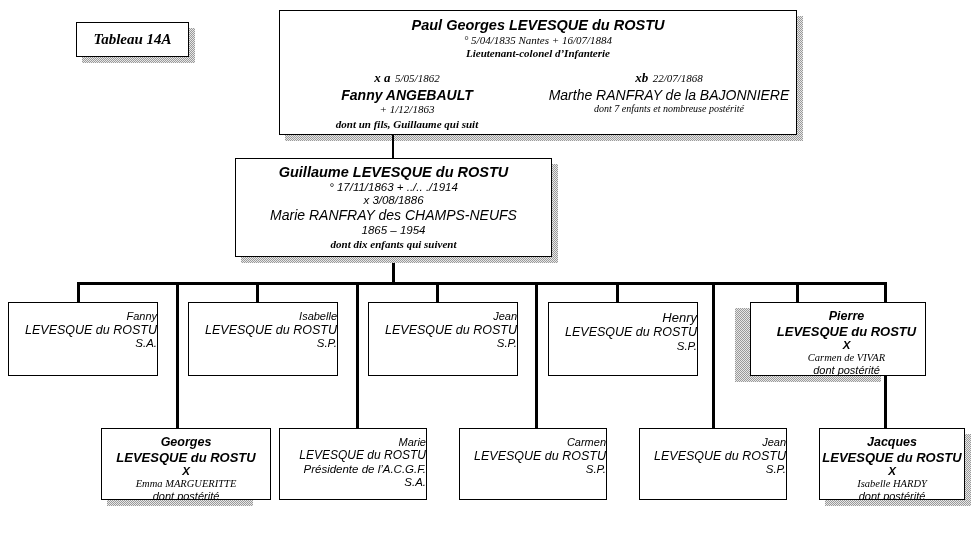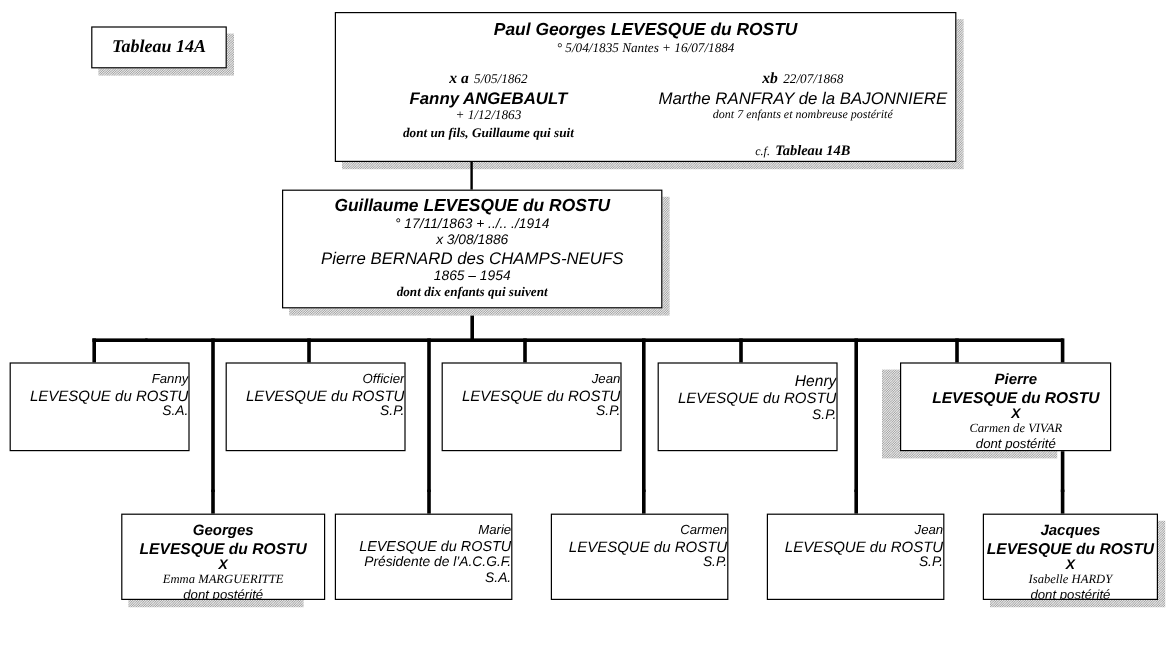--- a/index.html
+++ b/index.html
@@ -99,20 +99,21 @@
   <div class="shadow-layer" style="left:82px; top:28px; width:113px; height:35px;"></div>
   <div class="box" id="tableau-badge">
     <span class="t">Tableau 14A</span>
   </div>
 
   <div class="shadow-layer" style="left:285px; top:16px; width:518px; height:125px;"></div>
   <div class="box" id="root-box">
     <div class="hdr">
       <span class="ln name-main">Paul Georges LEVESQUE du ROSTU</span>
       <span class="ln dates">° 5/04/1835 Nantes  + 16/07/1884</span>
+      <span class="ln title-serif">Lieutenant-colonel d’Infanterie</span>
     </div>
     <div class="spouses">
 
       <div class="sp sp-left">
         <span class="ln">
           <span class="serif b" style="font-size:13px">x a</span><span> </span><span class="dates">5/05/1862</span>
         </span>
         <span class="ln name-sub b" style="font-size:14px">Fanny ANGEBAULT</span>
         <span class="ln dates">+ 1/12/1863</span>
         <span class="ln title-serif" style="margin-top:2px">dont un fils, Guillaume qui suit</span>
@@ -134,21 +135,21 @@
 
   <div class="line-h" style="left:358px; top:127px; width:70px; height:2px;"></div>
   <div class="line-v" style="left:392px; top:127px; width:2px; height:32px;"></div>
 
   <div class="shadow-layer" style="left:241px; top:164px; width:317px; height:99px;"></div>
   <div class="box" id="gen2-box">
     <div class="inner">
       <span class="ln name-main">Guillaume LEVESQUE du ROSTU</span>
       <span class="ln dates-sans">° 17/11/1863  +  ../..  ./1914</span>
       <span class="ln dates-sans">x 3/08/1886</span>
-      <span class="ln name-sub" style="font-size:14px">Pierre BERNARD des CHAMPS-NEUFS</span>
+      <span class="ln name-sub" style="font-size:14px">Marie RANFRAY des CHAMPS-NEUFS</span>
       <span class="ln dates-sans">1865 – 1954</span>
       <span class="ln title-serif" style="margin-top:1px">dont dix enfants qui suivent</span>
     </div>
   </div>
 
   <div class="line-v" style="left:392px; top:263px; width:3px; height:21px;"></div>
 
   <div class="line-h" style="left:121px; top:282px; width:765px; height:3px;"></div>
 
   <div class="line-v" style="left:77px; top:282px; width:3px; height:21px;"></div>
@@ -174,21 +175,21 @@
   <div class="box child1" style="left:8px; width:150px;">
     <div class="cbox-pad">
       <span class="ln small-sans" style="font-size:11px">Fanny</span>
       <span class="ln name-sub" style="font-size:12.5px">LEVESQUE du ROSTU</span>
       <span class="ln small-sans" style="font-size:11.5px">S.A.</span>
     </div>
   </div>
 
   <div class="box child1" style="left:188px; width:150px;">
     <div class="cbox-pad">
-      <span class="ln small-sans" style="font-size:11px">Officier</span>
+      <span class="ln small-sans" style="font-size:11px">Isabelle</span>
       <span class="ln name-sub" style="font-size:12.5px">LEVESQUE du ROSTU</span>
       <span class="ln small-sans" style="font-size:11.5px">S.P.</span>
     </div>
   </div>
 
   <div class="box child1" style="left:368px; width:150px;">
     <div class="cbox-pad">
       <span class="ln small-sans" style="font-size:11px">Jean</span>
       <span class="ln name-sub" style="font-size:12.5px">LEVESQUE du ROSTU</span>
       <span class="ln small-sans" style="font-size:11.5px">S.P.</span>

